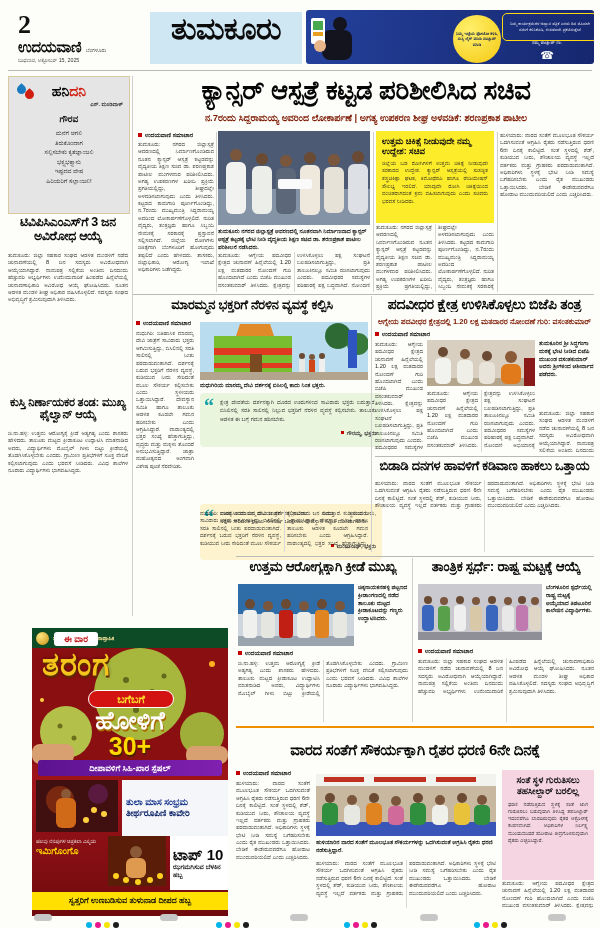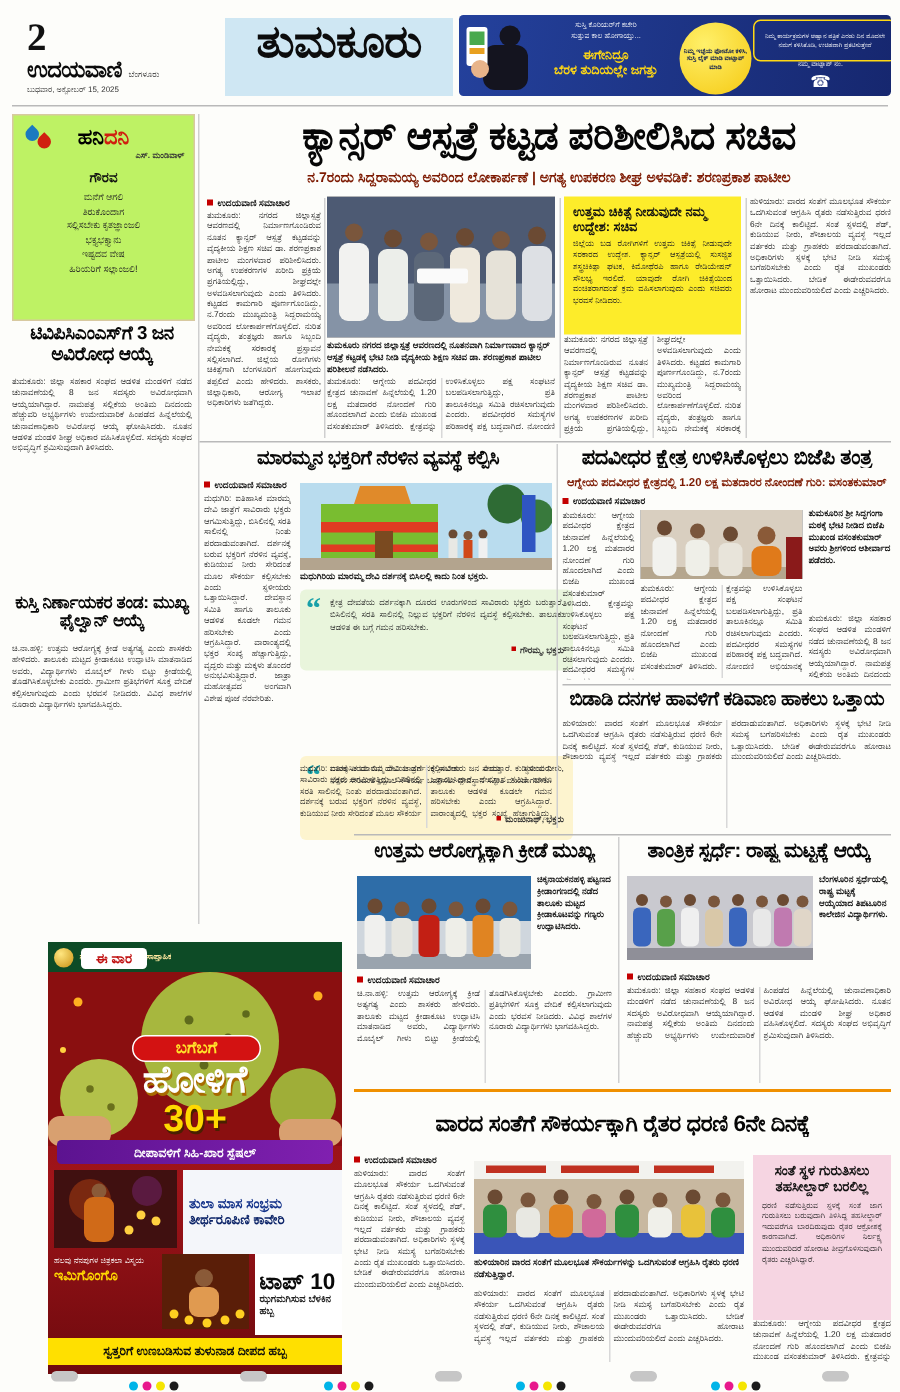--- a/index.html
+++ b/index.html
@@ -31,21 +31,21 @@
   
   .topad{background:linear-gradient(100deg,#24419c 0%,#16276f 100%);border-radius:3px;overflow:hidden;}
   .topad-line{font-size:5px;color:#fff;line-height:1.3;}
   .topad-gold{font-size:8.5px;font-weight:800;color:#ffd814;line-height:1.2;}
   .topad-circle{background:radial-gradient(circle at 35% 30%,#fff06a,#f5c912);border-radius:50%;display:flex;align-items:center;justify-content:center;text-align:center;}
   .topad-circle span{font-size:4.3px;color:#102050;font-weight:bold;line-height:1.25;}
   .topad-box{border:1px solid #ffd814;border-radius:5px;display:flex;align-items:center;}
   .topad-box span{font-size:4.3px;color:#fff;line-height:1.3;text-align:center;}
   .topad-phlabel{font-size:4.6px;color:#fff;text-align:center;}
   
-  .hanibox{background:#bef264;border:1px solid #d8c9a0;padding:6px 6px;}
+  .hanibox{background:#e5e5e5;border:1px solid #d8c9a0;padding:6px 6px;}
   .hani-title{font-size:14px;font-weight:800;text-align:center;}
   .hani-red{color:#d01f10;}
   .hani-author{font-size:5.5px;text-align:right;color:#333;font-weight:bold;margin-top:1px;}
   .hani-head{font-size:9px;font-weight:800;text-align:center;margin-top:6px;color:#111;}
   .hani-line{font-size:6.2px;text-align:center;color:#222;line-height:1.55;}
   .drop{position:absolute;width:9px;height:9px;border-radius:0 50% 50% 50%;transform:rotate(45deg);}
   
   .ybox{background:#fdec2a;padding:5px 6px;overflow:hidden;}
   .ybox-title{font-size:8.6px;font-weight:800;color:#101010;line-height:1.2;margin-bottom:3px;}
   .ybox-body{font-size:5.5px;line-height:1.4;color:#222;text-align:justify;}
@@ -97,26 +97,20 @@
   <div class="abs topad" style="left:306px;top:10px;width:288px;height:54px;">
     <div class="abs" style="left:2px;top:4px;width:46px;height:48px;">
       <svg viewBox="0 0 46 48">
           <circle cx="32" cy="10" r="7" fill="#14141f"></circle>
           <rect x="14" y="16" width="30" height="30" rx="8" fill="#14141f"></rect>
           <rect x="3" y="4" width="14" height="26" rx="2" fill="#ffffff"></rect>
           <rect x="5" y="7" width="10" height="9" fill="#49a94e"></rect>
           <rect x="5" y="18" width="10" height="4" fill="#e8a020"></rect>
           <circle cx="12" cy="32" r="6" fill="#e8b48a"></circle>
         </svg>
-    </div>
-    <div class="abs" style="left:52px;top:4px;width:92px;text-align:center;">
-      <div class="topad-line">ಸುಸ್ತಿ ಕೊರಿಯರ್‌ಗೆ ಕಚೇರಿ</div>
-      <div class="topad-line">ಸುತ್ತುವ ಕಾಲ ಹೋಗಾಯ್ತು...</div>
-      <div class="topad-gold" style="margin-top:4px;">ಈಗೇನಿದ್ರೂ</div>
-      <div class="topad-gold">ಬೆರಳ ತುದಿಯಲ್ಲೇ ಜಗತ್ತು</div>
     </div>
     <div class="abs topad-circle" style="left:147px;top:5px;width:44px;height:44px;padding:2px;">
       <span>ನಿಮ್ಮ ಇಚ್ಛೆಯ ಫೋಟೋ ಕಳಿಸಿ, ಸುಸ್ತಿ ಲೈಕ್ ಮಾಡಿ ವಾಟ್ಸಾಪ್ ಮಾಡಿ</span>
     </div>
     <div class="abs topad-box" style="left:196px;top:3px;width:88px;height:24px;padding:1px 3px;">
       <span>ನಿಮ್ಮ ಕಾರ್ಯಕ್ರಮಗಳ ಆಹ್ವಾನ ಪತ್ರಿಕೆ ಎರಡು ದಿನ ಮೊದಲೇ ನಮಗೆ ಕಳಿಸಿಕೊಡಿ, ಉಚಿತವಾಗಿ ಪ್ರಕಟಿಸುತ್ತೇವೆ</span>
     </div>
     <div class="abs" style="left:196px;top:30px;width:90px;">
       <div class="topad-phlabel">ನಮ್ಮ ವಾಟ್ಸಾಪ್ ನಂ.</div>
       <div style="text-align:center;">
@@ -381,20 +375,21 @@
           <circle cx="42" cy="90" r="2.5" fill="#6a701c"></circle>
           <circle cx="170" cy="86" r="22" fill="#9fae38"></circle>
           <rect x="0" y="96" width="42" height="20" rx="8" fill="#d8a070"></rect>
           <rect x="154" y="98" width="42" height="18" rx="8" fill="#d8a070"></rect>
           <circle cx="20" cy="20" r="3" fill="#ffb020"></circle>
           <circle cx="180" cy="16" r="3" fill="#ffb020"></circle>
           <circle cx="10" cy="52" r="2" fill="#ffd040"></circle>
         </svg>
     </div>
     <div class="abs tar-week" style="left:22px;top:4px;width:44px;height:14px;">ಈ ವಾರ</div>
+    <div class="abs tar-title" style="left:10px;top:18px;">ತರಂಗ</div>
     <div class="abs tar-pill" style="left:56px;top:62px;width:84px;height:16px;">ಬಗೆಬಗೆ</div>
     <div class="abs tar-holige" style="left:0;top:78px;width:196px;">ಹೋಳಿಗೆ</div>
     <div class="abs tar-30" style="left:0;top:104px;width:196px;">30+</div>
     <div class="abs tar-strip1" style="left:6px;top:132px;width:184px;height:16px;">ದೀಪಾವಳಿಗೆ ಸಿಹಿ-ಖಾರ ಸ್ಪೆಷಲ್</div>
 
     <div class="abs photo" style="left:4px;top:152px;width:82px;height:52px;">
       <svg viewBox="0 0 82 52">
           <rect width="82" height="52" fill="#401010"></rect>
           <circle cx="24" cy="20" r="14" fill="#7a2810"></circle>
           <circle cx="30" cy="14" r="5" fill="#8a5a38"></circle>

